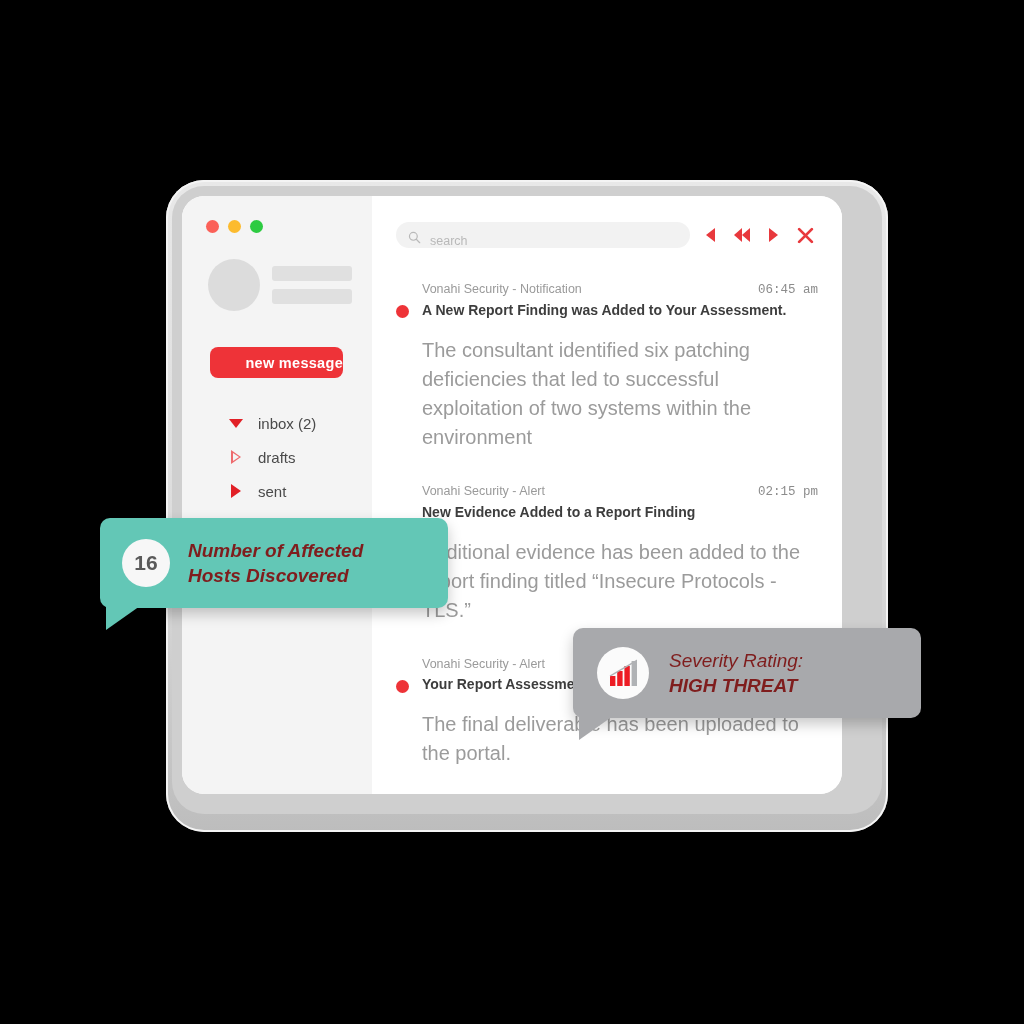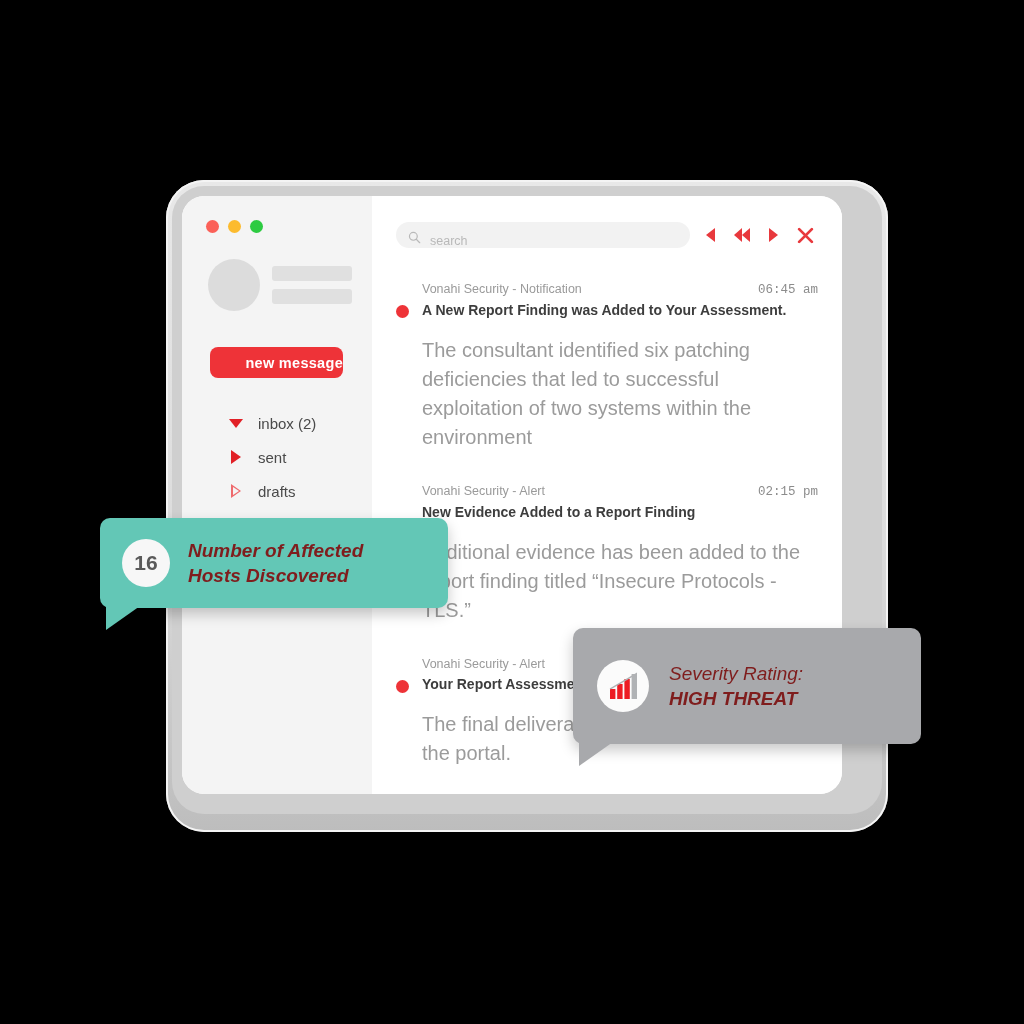--- a/index.html
+++ b/index.html
@@ -313,21 +313,21 @@
     font-weight: bold;
     line-height: 25px;
     font-family: "Liberation Sans", sans-serif;
     font-style: italic;
   }
 
   #callout-severity {
     left: 573px;
     top: 628px;
     width: 348px;
-    height: 116px;
+    height: 90px;
     background: #a8a9ac;
     padding: 0 0 0 24px;
     gap: 20px;
     box-sizing: border-box;
   }
   #callout-severity .tail { border-top-color: #a8a9ac; }
   .severity-icon {
     width: 52px; height: 52px;
     border-radius: 50%;
     background: #fbfbfb;
@@ -369,30 +369,30 @@
 
         <div class="folder-item">
           <span class="fi">
               <span class="tri-down"></span>
             </span>
           <span class="folder-label">inbox (2)</span>
         </div>
 
         <div class="folder-item">
           <span class="fi">
-              <span class="tri-right"></span>
-            </span>
-          <span class="folder-label">sent</span>
+              <span class="tri-right-outline"></span>
+            </span>
+          <span class="folder-label">drafts</span>
         </div>
 
         <div class="folder-item">
           <span class="fi">
-              <span class="tri-right-outline"></span>
-            </span>
-          <span class="folder-label">drafts</span>
+              <span class="tri-right"></span>
+            </span>
+          <span class="folder-label">sent</span>
         </div>
 
         <div class="folder-item">
           <span class="fi">
               <span class="square-red"></span>
             </span>
           <span class="folder-label">spam</span>
         </div>
 
       </div>

